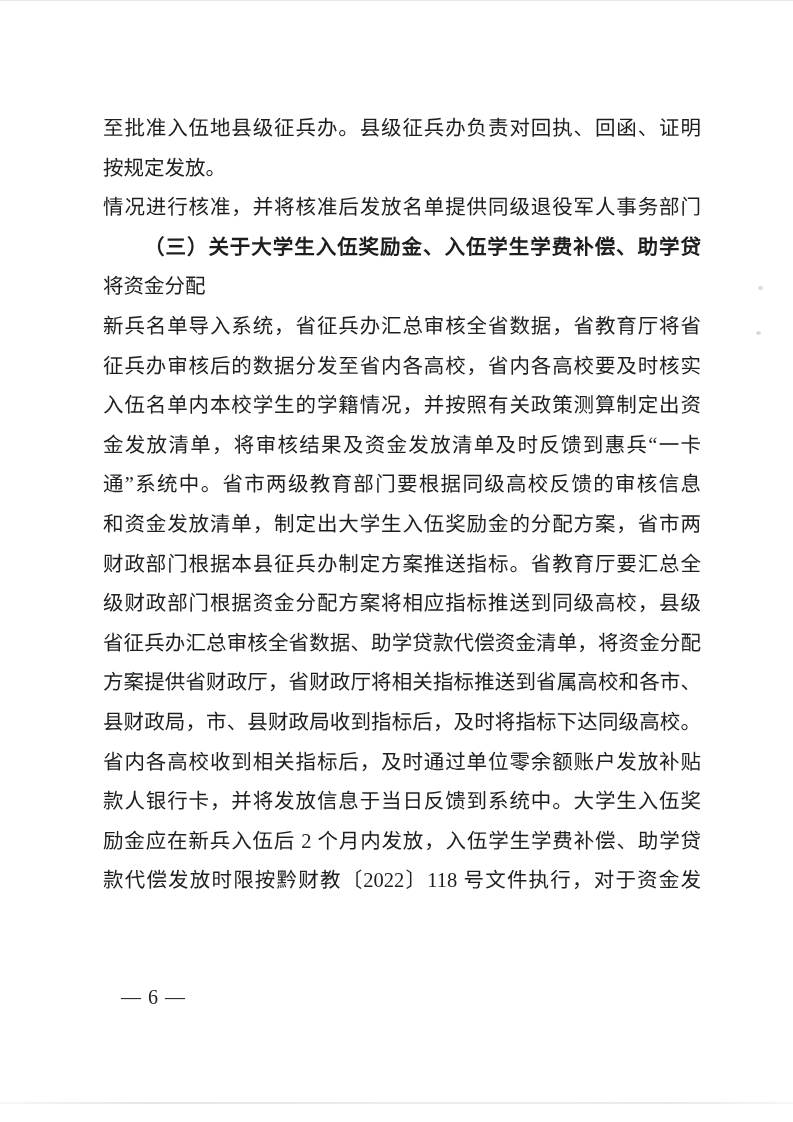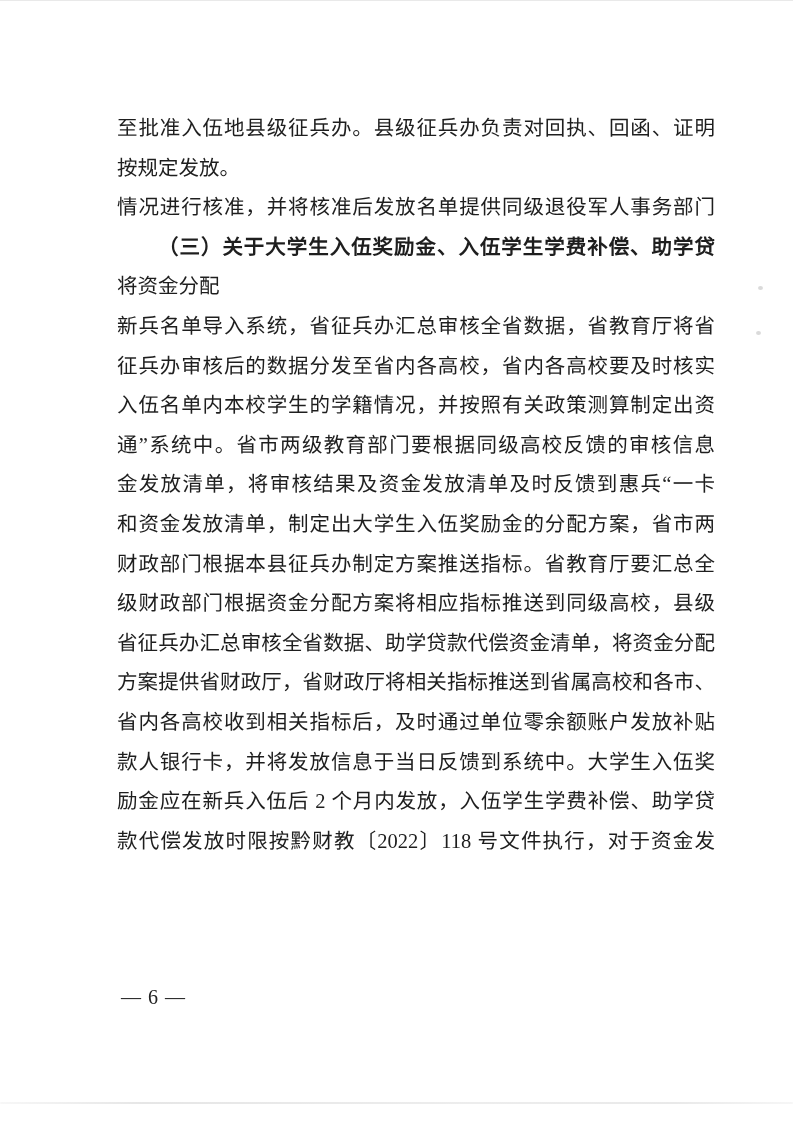--- a/index.html
+++ b/index.html
@@ -16,21 +16,21 @@
     color: #1e1e1e;
   }
   .paper {
     position: absolute;
     inset: 0;
     background: #ffffff;
   }
   
   .doc-body {
     position: absolute;
-    left: 117px;
+    left: 103px;
     top: 109px;
     width: 598px;
     font-size: 20.5px;
     line-height: 39.6px;
     letter-spacing: 0;
     text-align: left;
   }
   .line {
     height: 39.6px;
     overflow: visible;
@@ -95,27 +95,28 @@
 
   <div class="doc-body">
       <div class="line fill">至批准入伍地县级征兵办。县级征兵办负责对回执、回函、证明</div>
       <div class="line">按规定发放。</div>
       <div class="line fill">情况进行核准，并将核准后发放名单提供同级退役军人事务部门</div>
       <div class="line indent fill">（三）关于大学生入伍奖励金、入伍学生学费补偿、助学贷</div>
       <div class="line">将资金分配</div>
       <div class="line fill">新兵名单导入系统，省征兵办汇总审核全省数据，省教育厅将省</div>
       <div class="line fill">征兵办审核后的数据分发至省内各高校，省内各高校要及时核实</div>
       <div class="line fill">入伍名单内本校学生的学籍情况，并按照有关政策测算制定出资</div>
+      <div class="line fill">金发放清单，将审核结果及资金发放清单及时反馈到惠兵“一卡</div>
       <div class="line fill">通”系统中。省市两级教育部门要根据同级高校反馈的审核信息</div>
-      <div class="line fill">金发放清单，将审核结果及资金发放清单及时反馈到惠兵“一卡</div>
       <div class="line fill">和资金发放清单，制定出大学生入伍奖励金的分配方案，省市两</div>
       <div class="line fill">财政部门根据本县征兵办制定方案推送指标。省教育厅要汇总全</div>
       <div class="line fill">级财政部门根据资金分配方案将相应指标推送到同级高校，县级</div>
       <div class="line fill">省征兵办汇总审核全省数据、助学贷款代偿资金清单，将资金分配</div>
       <div class="line fill">方案提供省财政厅，省财政厅将相关指标推送到省属高校和各市、</div>
+      <div class="line fill">县财政局，市、县财政局收到指标后，及时将指标下达同级高校。</div>
       <div class="line fill">省内各高校收到相关指标后，及时通过单位零余额账户发放补贴</div>
       <div class="line fill">款人银行卡，并将发放信息于当日反馈到系统中。大学生入伍奖</div>
       <div class="line fill">励金应在新兵入伍后 2 个月内发放，入伍学生学费补偿、助学贷</div>
       <div class="line fill">款代偿发放时限按黔财教〔2022〕118 号文件执行，对于资金发</div>
     </div>
 
   <div class="page-number">— 6 —</div>
 
   <div class="scan-speck s1"></div>
   <div class="scan-speck s2"></div>

